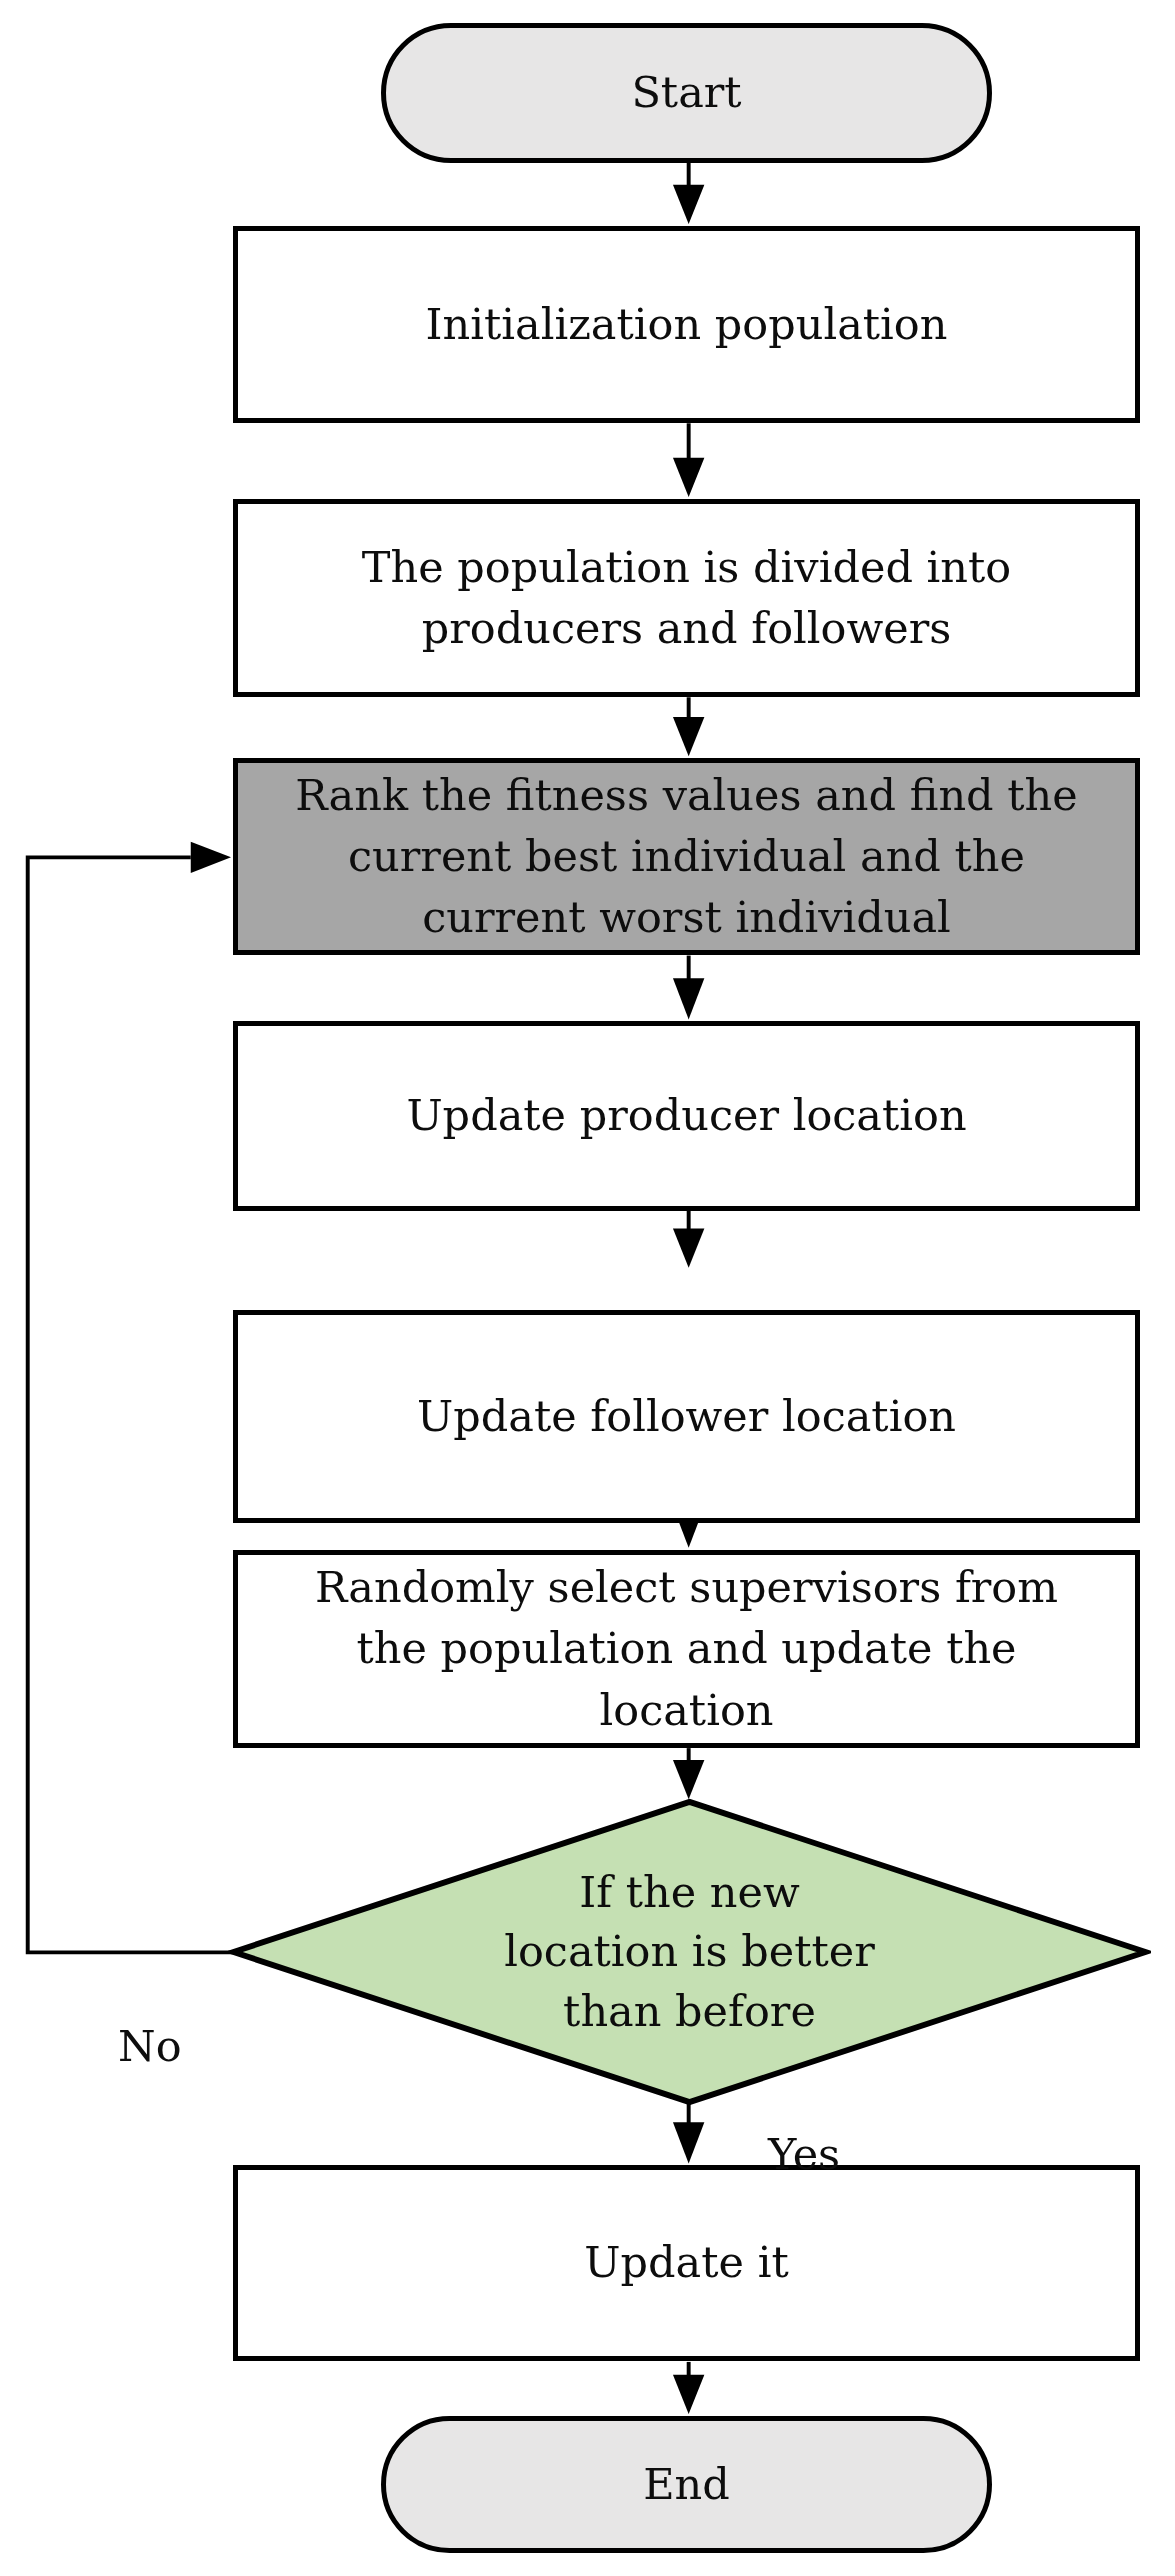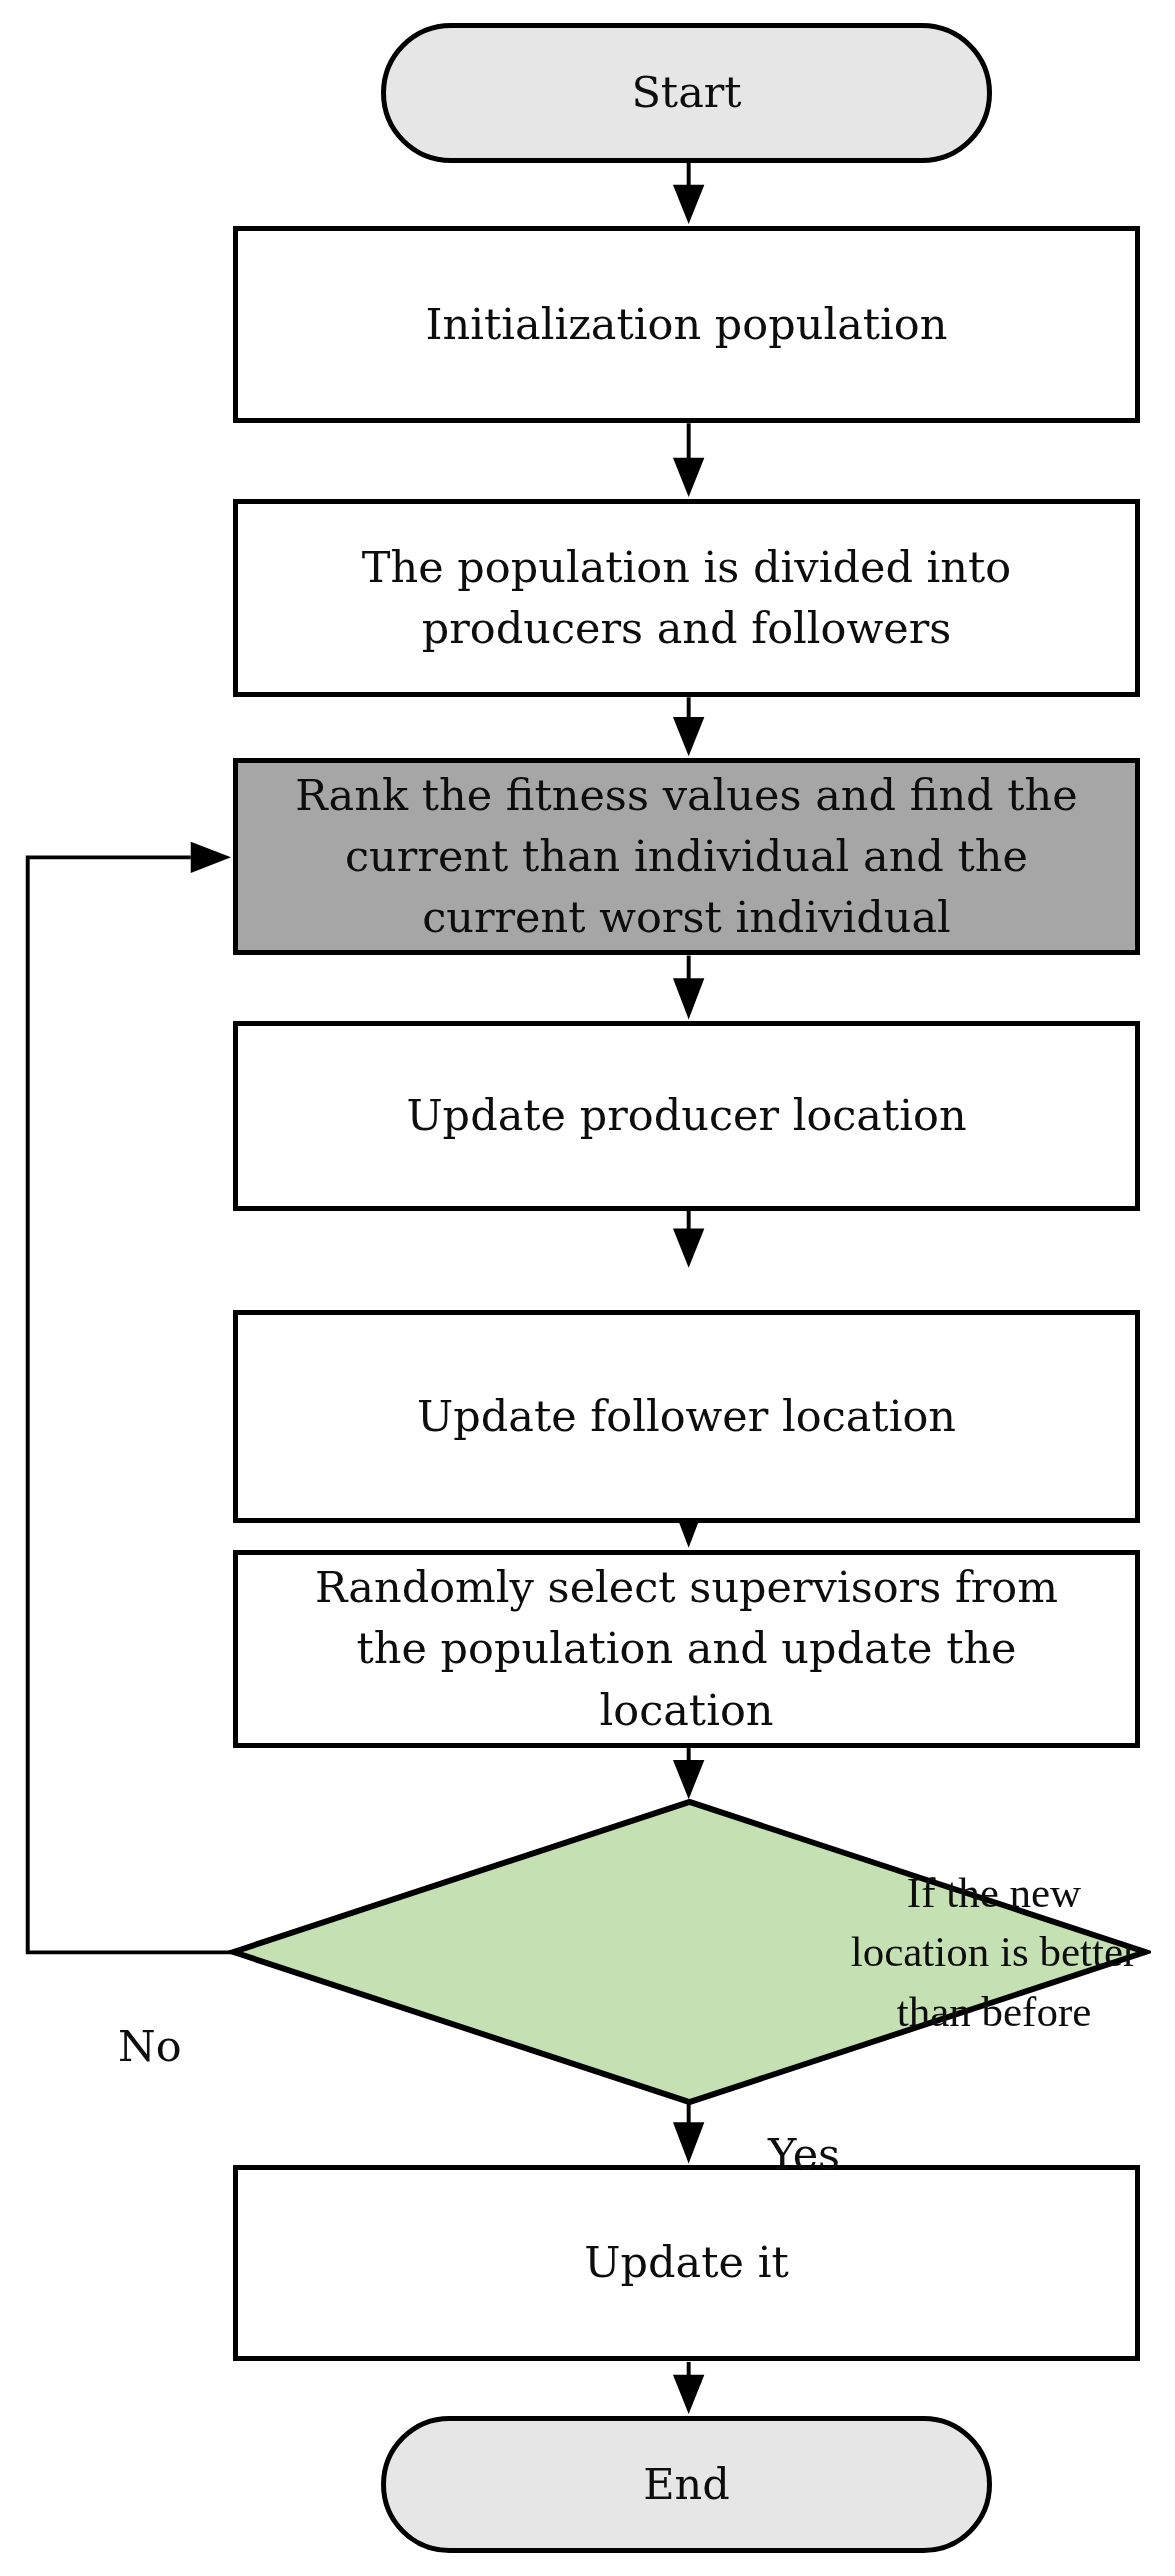--- a/index.html
+++ b/index.html
@@ -62,23 +62,23 @@
   .decision-wrap {
     position: absolute;
     left: 228px; top: 1797px;
     width: 923px; height: 310px;
     z-index: 2;
   }
   .decision-wrap svg { position: absolute; left: 0; top: 0; }
   .decision-wrap polygon { fill: var(--decision-fill); stroke: var(--line); stroke-width: 6; }
   .decision-text {
     position: absolute; inset: 0;
-    display: flex; align-items: center; justify-content: flex-end;
+    display: flex; align-items: center; justify-content: center;
     text-align: center;
-    font-size: 43px; line-height: 1.38; font-family: Liberation Serif, serif;
+    font-size: 43px; line-height: 1.38;
   }
   .edge-label {
     position: absolute;
     z-index: 3;
     font-size: 43px;
     line-height: 1.1;
     margin-top: 31px;
   }
   #label-yes { left: 768px; top: 2100px; }
   #label-no  { left: 118px; top: 1992px; }
@@ -139,21 +139,21 @@
     <span class="node-label">Initialization population</span>
   </div>
 
   <div class="node process" style="top:499px; height:198px;">
     <span class="node-label">The population is divided into
 producers and followers</span>
   </div>
 
   <div class="node process rank-box" style="top:758px; height:197px;">
     <span class="node-label">Rank the fitness values and find the
-current than individual and the
+current best individual and the
 current worst individual</span>
   </div>
 
   <div class="node process" style="top:1021px; height:190px;">
     <span class="node-label">Update producer location</span>
   </div>
 
   <div class="node process" style="top:1270px; height:213px;margin-top:40px;">
     <span class="node-label">Update follower location</span>
   </div>

